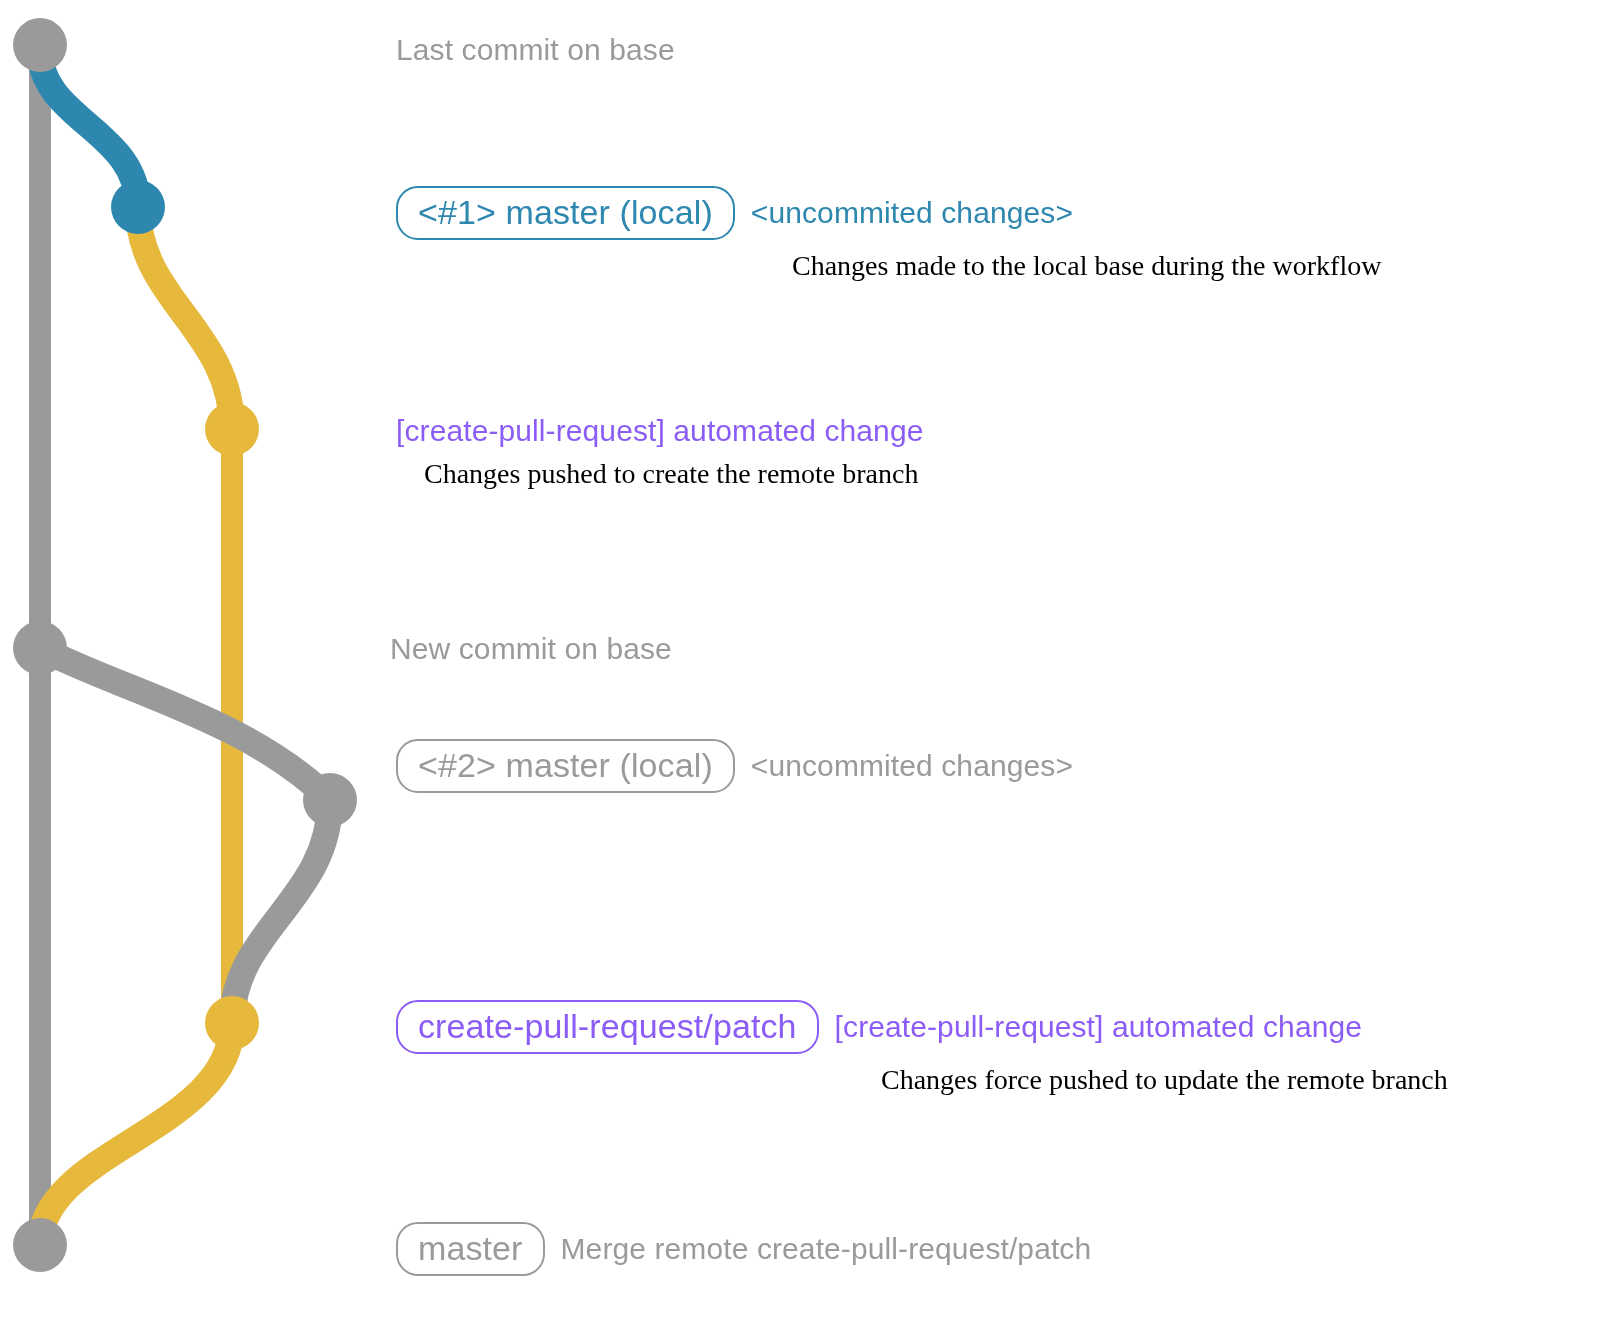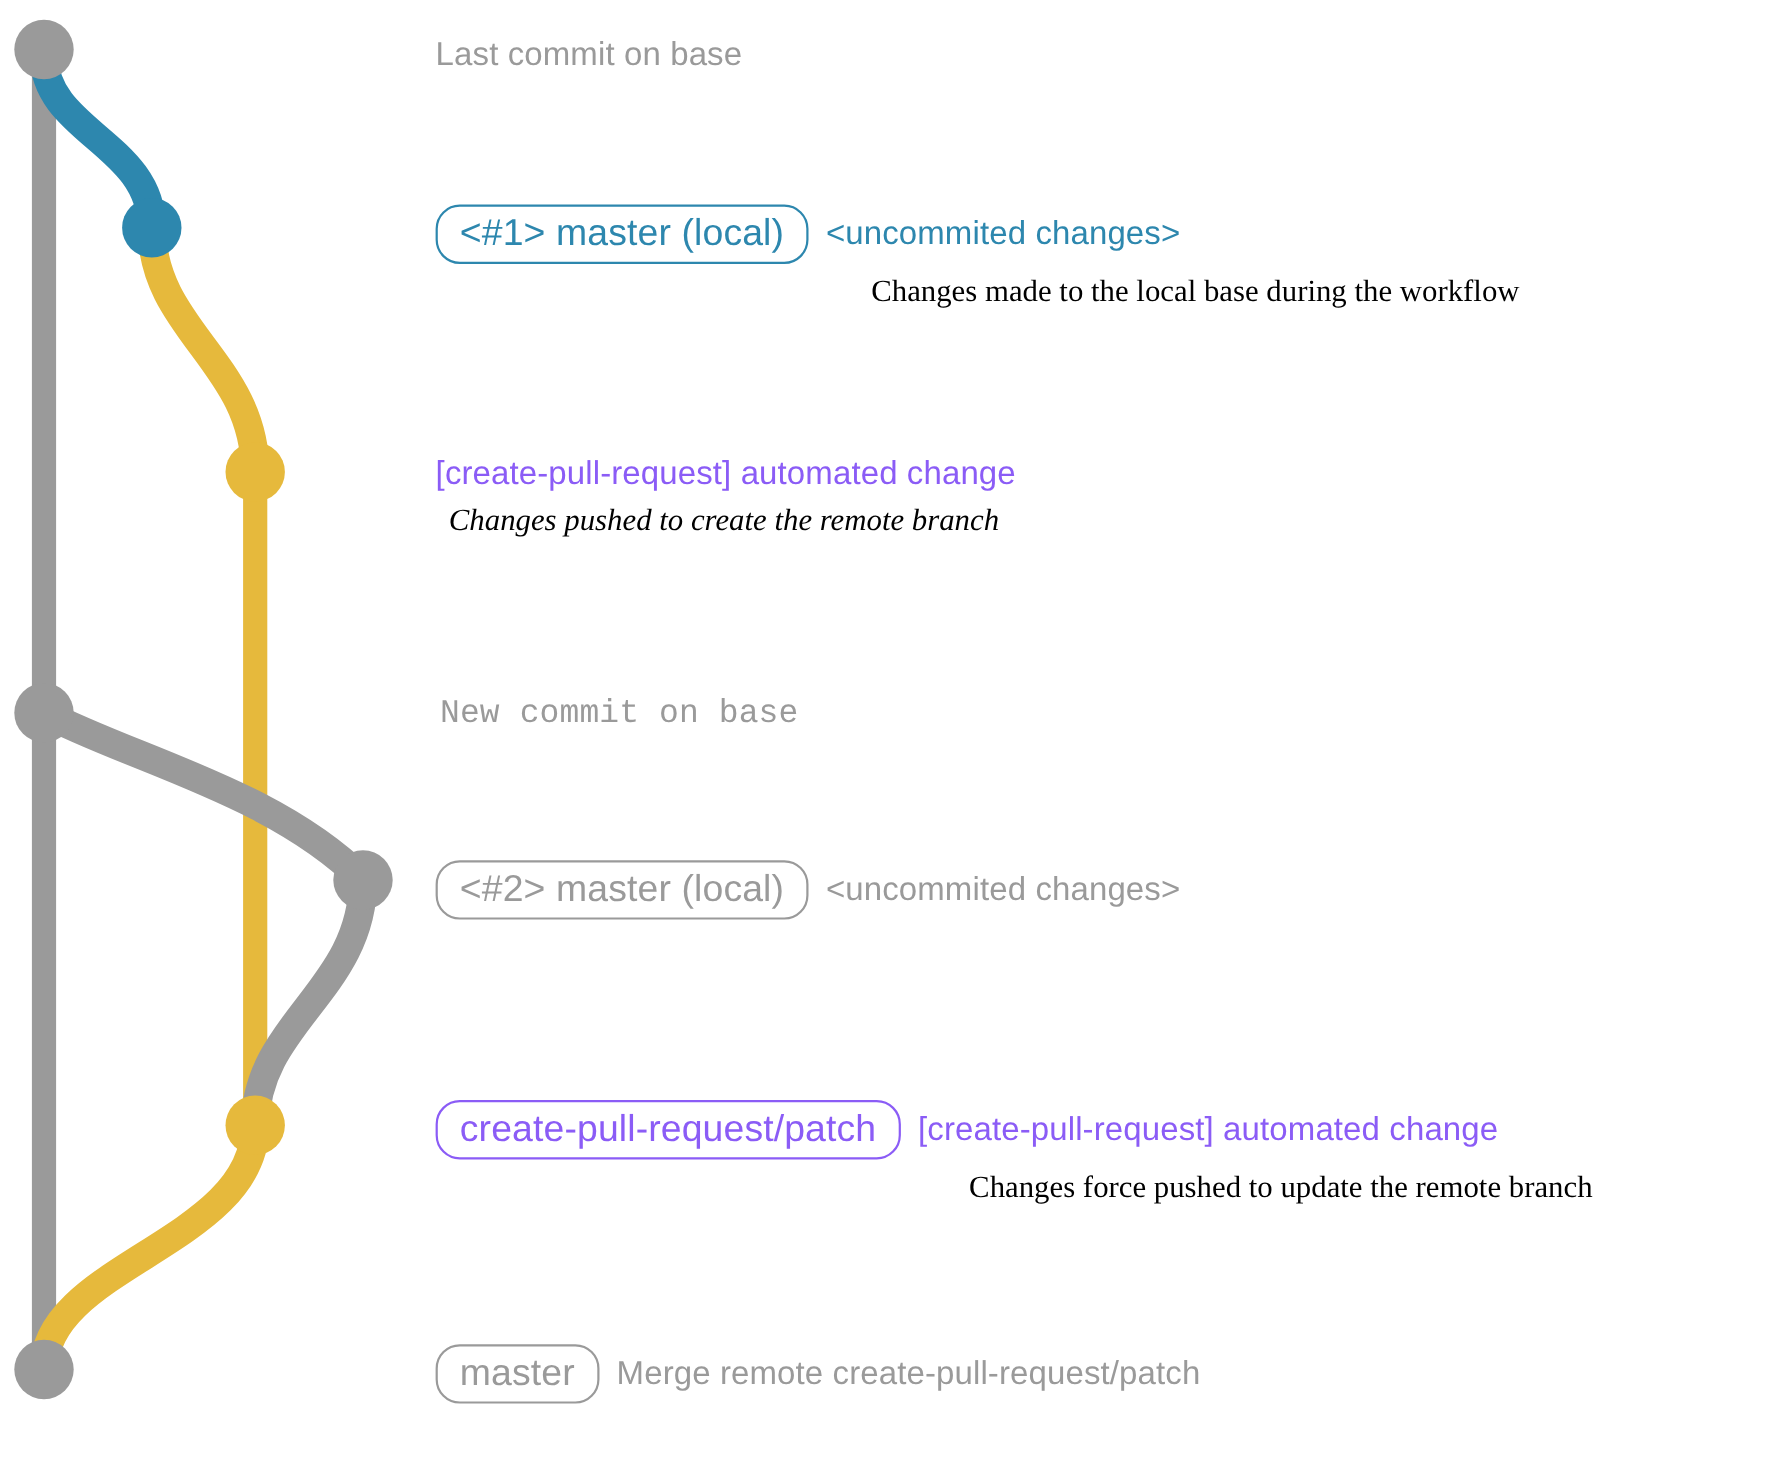--- a/index.html
+++ b/index.html
@@ -78,21 +78,21 @@
     margin-top: 10px;
     white-space: nowrap;
   }
 
   
   .c-gray   { color: #9a9a9a; }
   .c-blue   { color: #2d87ae; }
   .c-yellow { color: #8b5cf6; }
 
   .desc-indent-1 { margin-left: 396px; }
-  .desc-indent-2 { margin-left: 12px; font-style: italic; }
+  .desc-indent-2 { margin-left: 28px; }
   .desc-indent-3 { margin-left: 398px; }
   .desc-indent-4 { margin-left: 485px; }
 </style>
 </head>
 <body>
 
 <svg id="graph-canvas" viewBox="0 0 400 1344" width="400" height="1344" aria-hidden="true">
 
   <path d="M 40 45 L 40 1245" stroke="#9a9a9a" stroke-width="22" fill="none" stroke-linecap="butt"></path>
 
@@ -133,27 +133,27 @@
     <div class="desc desc-indent-1">Changes made to the local base during the workflow</div>
   </div>
 
   <div class="row" style="left:396px; top:414px;">
     <div class="row-main">
       <span class="commit-msg c-yellow">[create-pull-request] automated change</span>
     </div>
     <div class="desc desc-indent-2">Changes pushed to create the remote branch</div>
   </div>
 
-  <div class="row" style="left:400px; top:632px;font-family:Liberation Mono, monospace;">
+  <div class="row" style="left:390px; top:632px;">
     <div class="row-main">
       <span class="plain-title c-gray">New commit on base</span>
     </div>
   </div>
 
-  <div class="row" style="left:396px; top:782px;">
+  <div class="row" style="left:396px; top:739px;">
     <div class="row-main">
       <span class="badge c-gray">&lt;#2&gt; master (local)</span>
       <span class="commit-msg c-gray">&lt;uncommited changes&gt;</span>
     </div>
   </div>
 
   <div class="row" style="left:396px; top:1000px;">
     <div class="row-main">
       <span class="badge c-yellow">create-pull-request/patch</span>
       <span class="commit-msg c-yellow">[create-pull-request] automated change</span>

